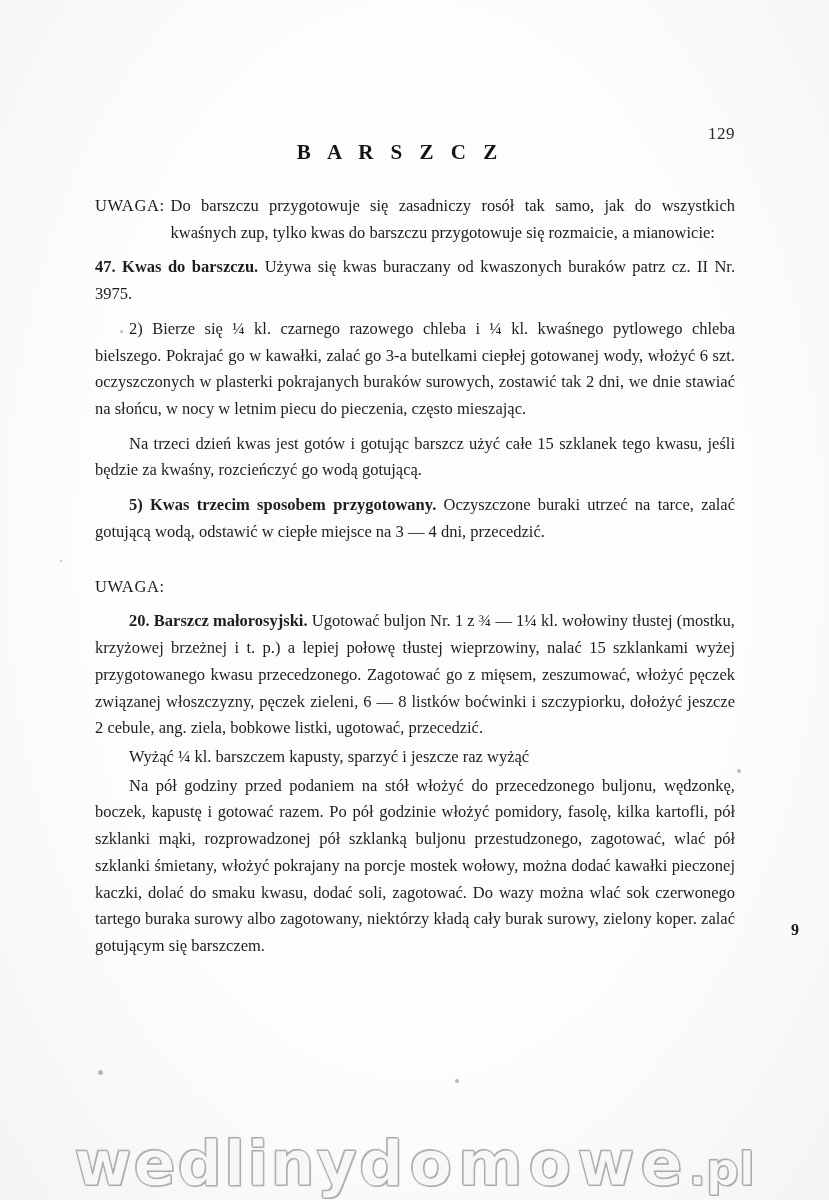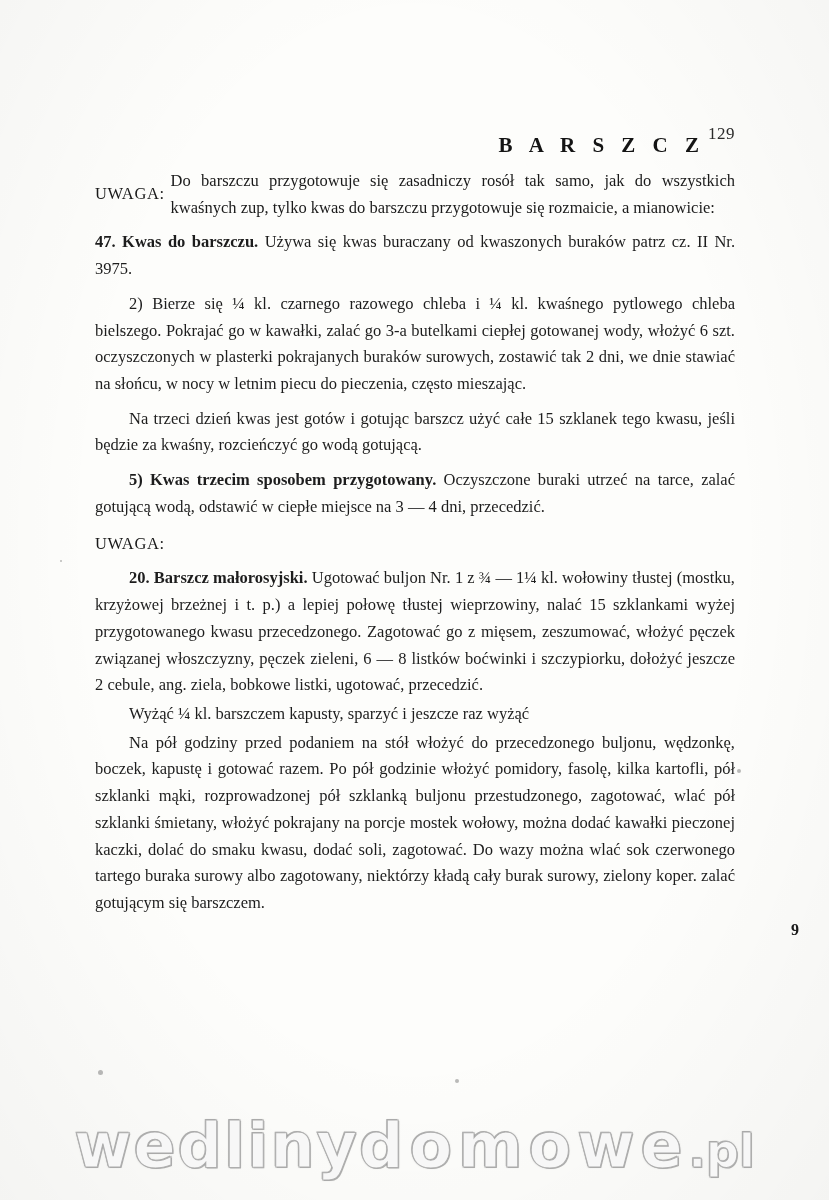--- a/index.html
+++ b/index.html
@@ -39,39 +39,39 @@
   }
   .page-number {
     position: absolute;
     right: 0;
     top: 12px;
     font-size: 17px;
     letter-spacing: 0.5px;
     color: #2a2a2a;
   }
   .doc-title {
-    text-align: right;
+    text-align: center;
     font-size: 21px;
     font-weight: bold;
     letter-spacing: 6px;
-    margin: 21px 0 0 0;
+    margin: 28px 0 0 0;
     padding-right: 30px;
     color: #141414;
   }
   .block {
     margin-top: 8px;
     font-size: 16.5px;
     line-height: 1.62;
     text-align: justify;
     color: #1d1d1d;
   }
   .note {
     display: flex;
-    align-items: center;
-    margin-top: 10px;
+    align-items: flex-start;
+    margin-top: 28px;
     font-size: 16.5px;
     line-height: 1.62;
   }
   .note-label {
     flex: 0 0 auto;
     letter-spacing: 0.6px;
     white-space: nowrap;
     padding-right: 6px;
   }
   .note-body {
@@ -90,21 +90,21 @@
     top: 921px;
     font-size: 16px;
     font-weight: bold;
     color: #1a1a1a;
   }
   
   .watermark {
     position: absolute;
     left: 0;
     right: 0;
-    bottom: 18px;
+    bottom: 0;
     text-align: center;
     font-family: "DejaVu Sans", sans-serif;
     font-weight: bold;
     font-size: 62px;
     letter-spacing: 2px;
     color: rgba(255,255,255,0.92);
     text-shadow:
       0 0 2px rgba(150,150,150,0.75),
       1px 1px 0 rgba(120,120,120,0.55),
       -1px -1px 0 rgba(120,120,120,0.55);

